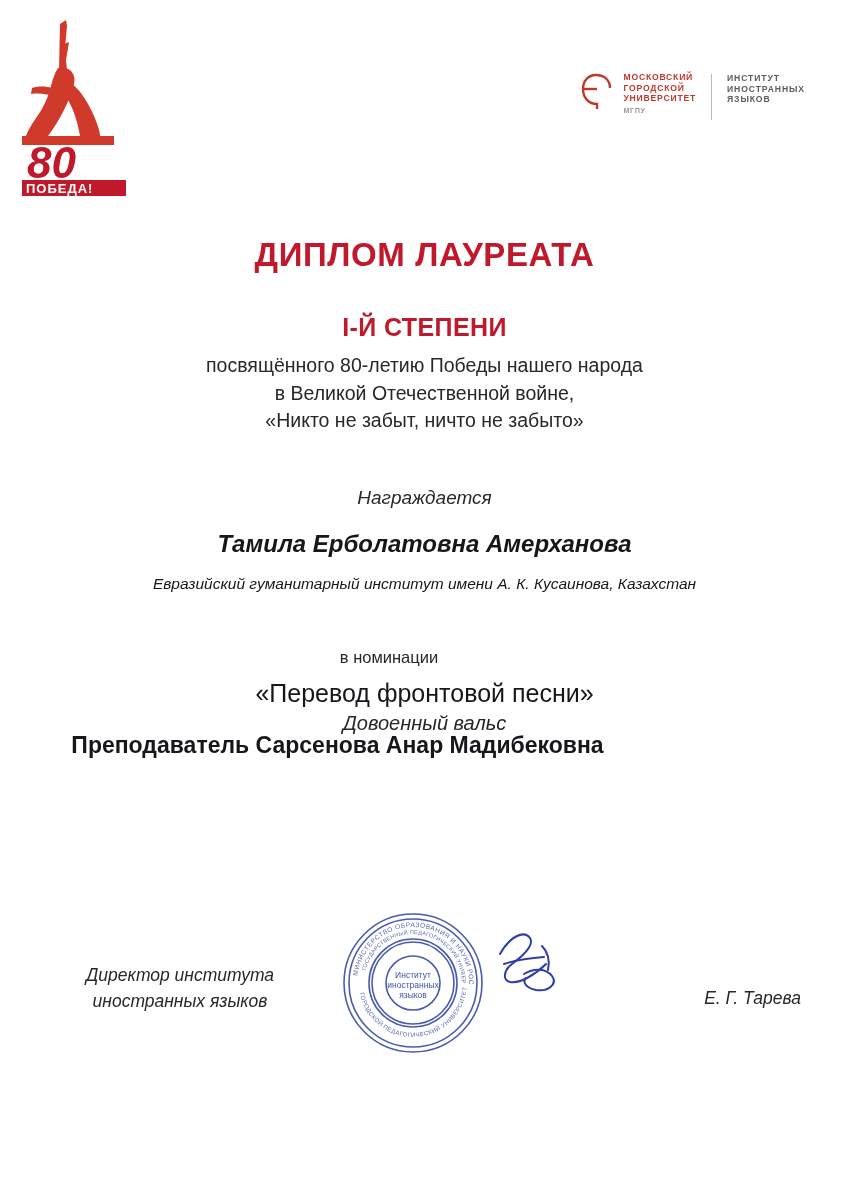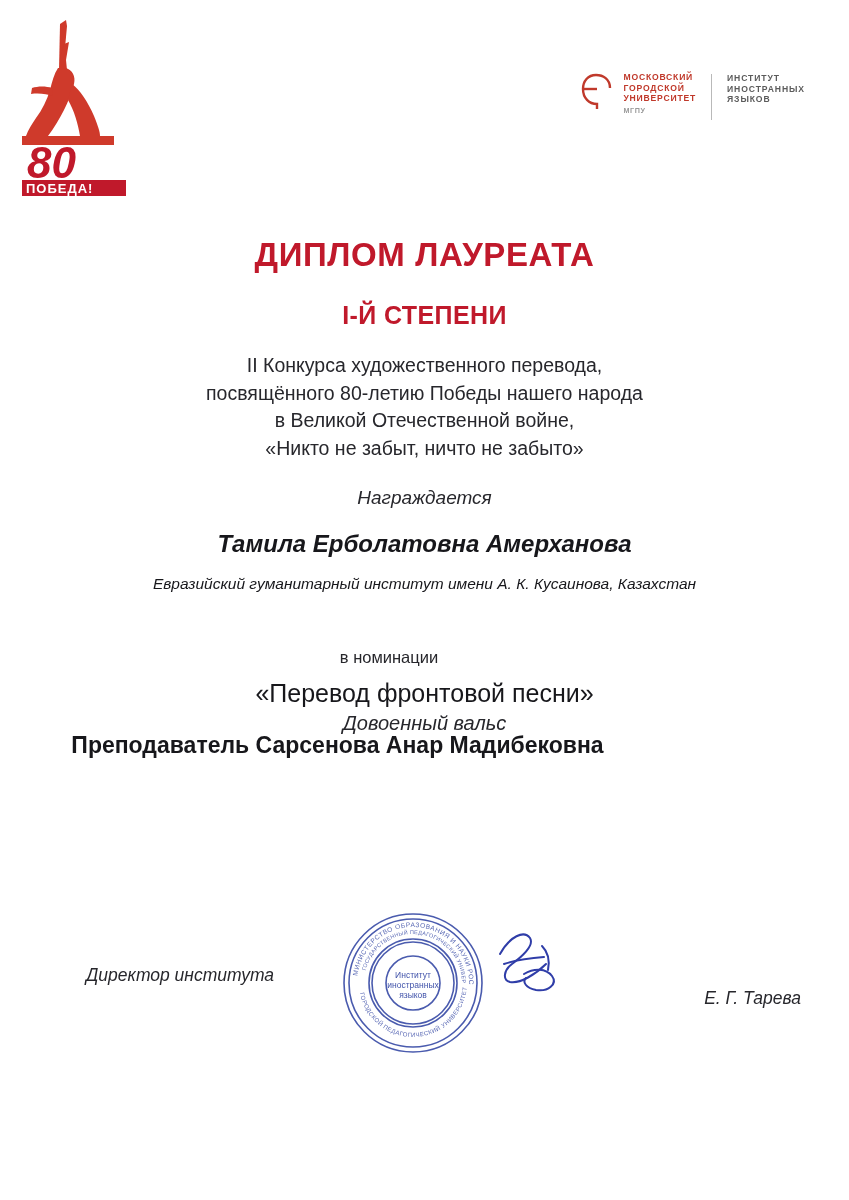--- a/index.html
+++ b/index.html
@@ -99,21 +99,21 @@
     position: absolute;
     top: 236px;
     width: 849px;
     font-size: 33px;
     font-weight: 700;
     color: #c0192b;
     letter-spacing: 0.6px;
   }
   .title-degree {
     position: absolute;
-    top: 301px;
+    top: 313px;
     width: 849px;
     font-size: 25px;
     font-weight: 700;
     color: #c0192b;
     letter-spacing: 0.4px;
   }
 
   .competition {
     position: absolute;
     top: 352px;
@@ -269,38 +269,38 @@
       <div>ИНОСТРАННЫХ</div>
       <div>ЯЗЫКОВ</div>
     </div>
   </div>
 
   <div class="content">
     <div class="title-main">ДИПЛОМ ЛАУРЕАТА</div>
     <div class="title-degree">I-Й СТЕПЕНИ</div>
 
     <div class="competition">
-      <div>II Конкурса художественного перевода,</div>
       <div>посвящённого 80-летию Победы нашего народа</div>
       <div>в Великой Отечественной войне,</div>
       <div>«Никто не забыт, ничто не забыто»</div>
     </div>
 
     <div class="awarded-label">Награждается</div>
     <div class="recipient">Тамила Ерболатовна Амерханова</div>
     <div class="affiliation">Евразийский гуманитарный институт имени А. К. Кусаинова, Казахстан</div>
 
     <div class="nomination-label">в номинации</div>
     <div class="nomination-title">«Перевод фронтовой песни»</div>
     <div class="work-title">Довоенный вальс</div>
     <div class="teacher">Преподаватель Сарсенова Анар Мадибековна</div>
   </div>
 
   <div class="signer-role">
     <div>Директор института</div>
+    <div>иностранных языков</div>
   </div>
   <div class="signer-name">Е. Г. Тарева</div>
 
   <div class="stamp">
     <svg width="150" height="150" viewBox="0 0 150 150" xmlns="http://www.w3.org/2000/svg">
       <g fill="none" stroke="#2b3fa0" stroke-width="1.6" opacity="0.85">
         <circle cx="75" cy="75" r="69"></circle>
         <circle cx="75" cy="75" r="64"></circle>
         <circle cx="75" cy="75" r="44"></circle>
         <circle cx="75" cy="75" r="41"></circle>

